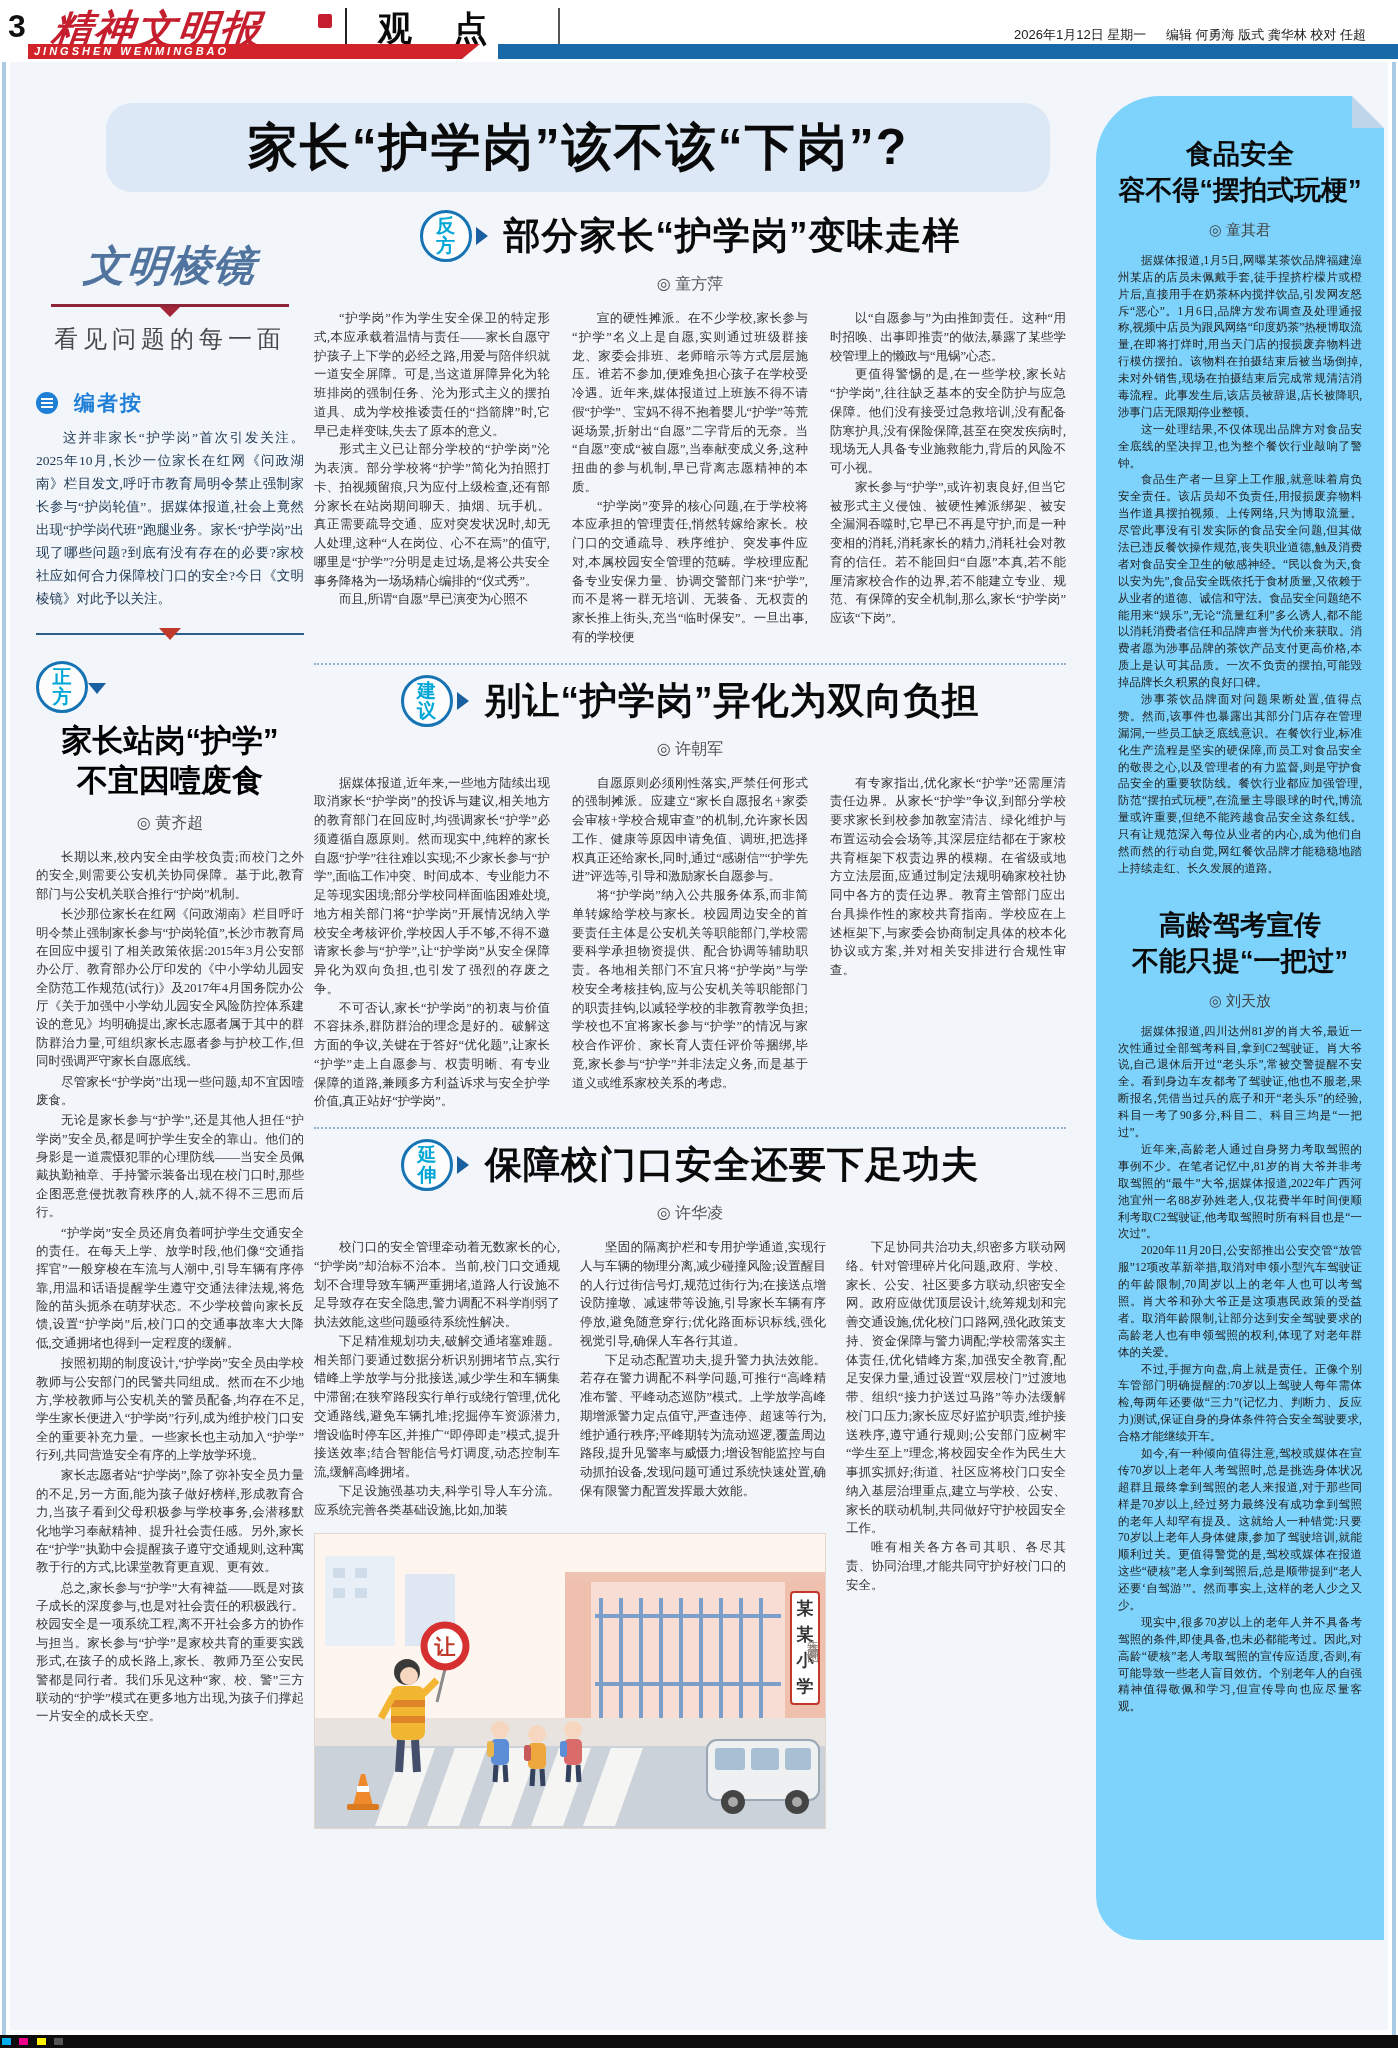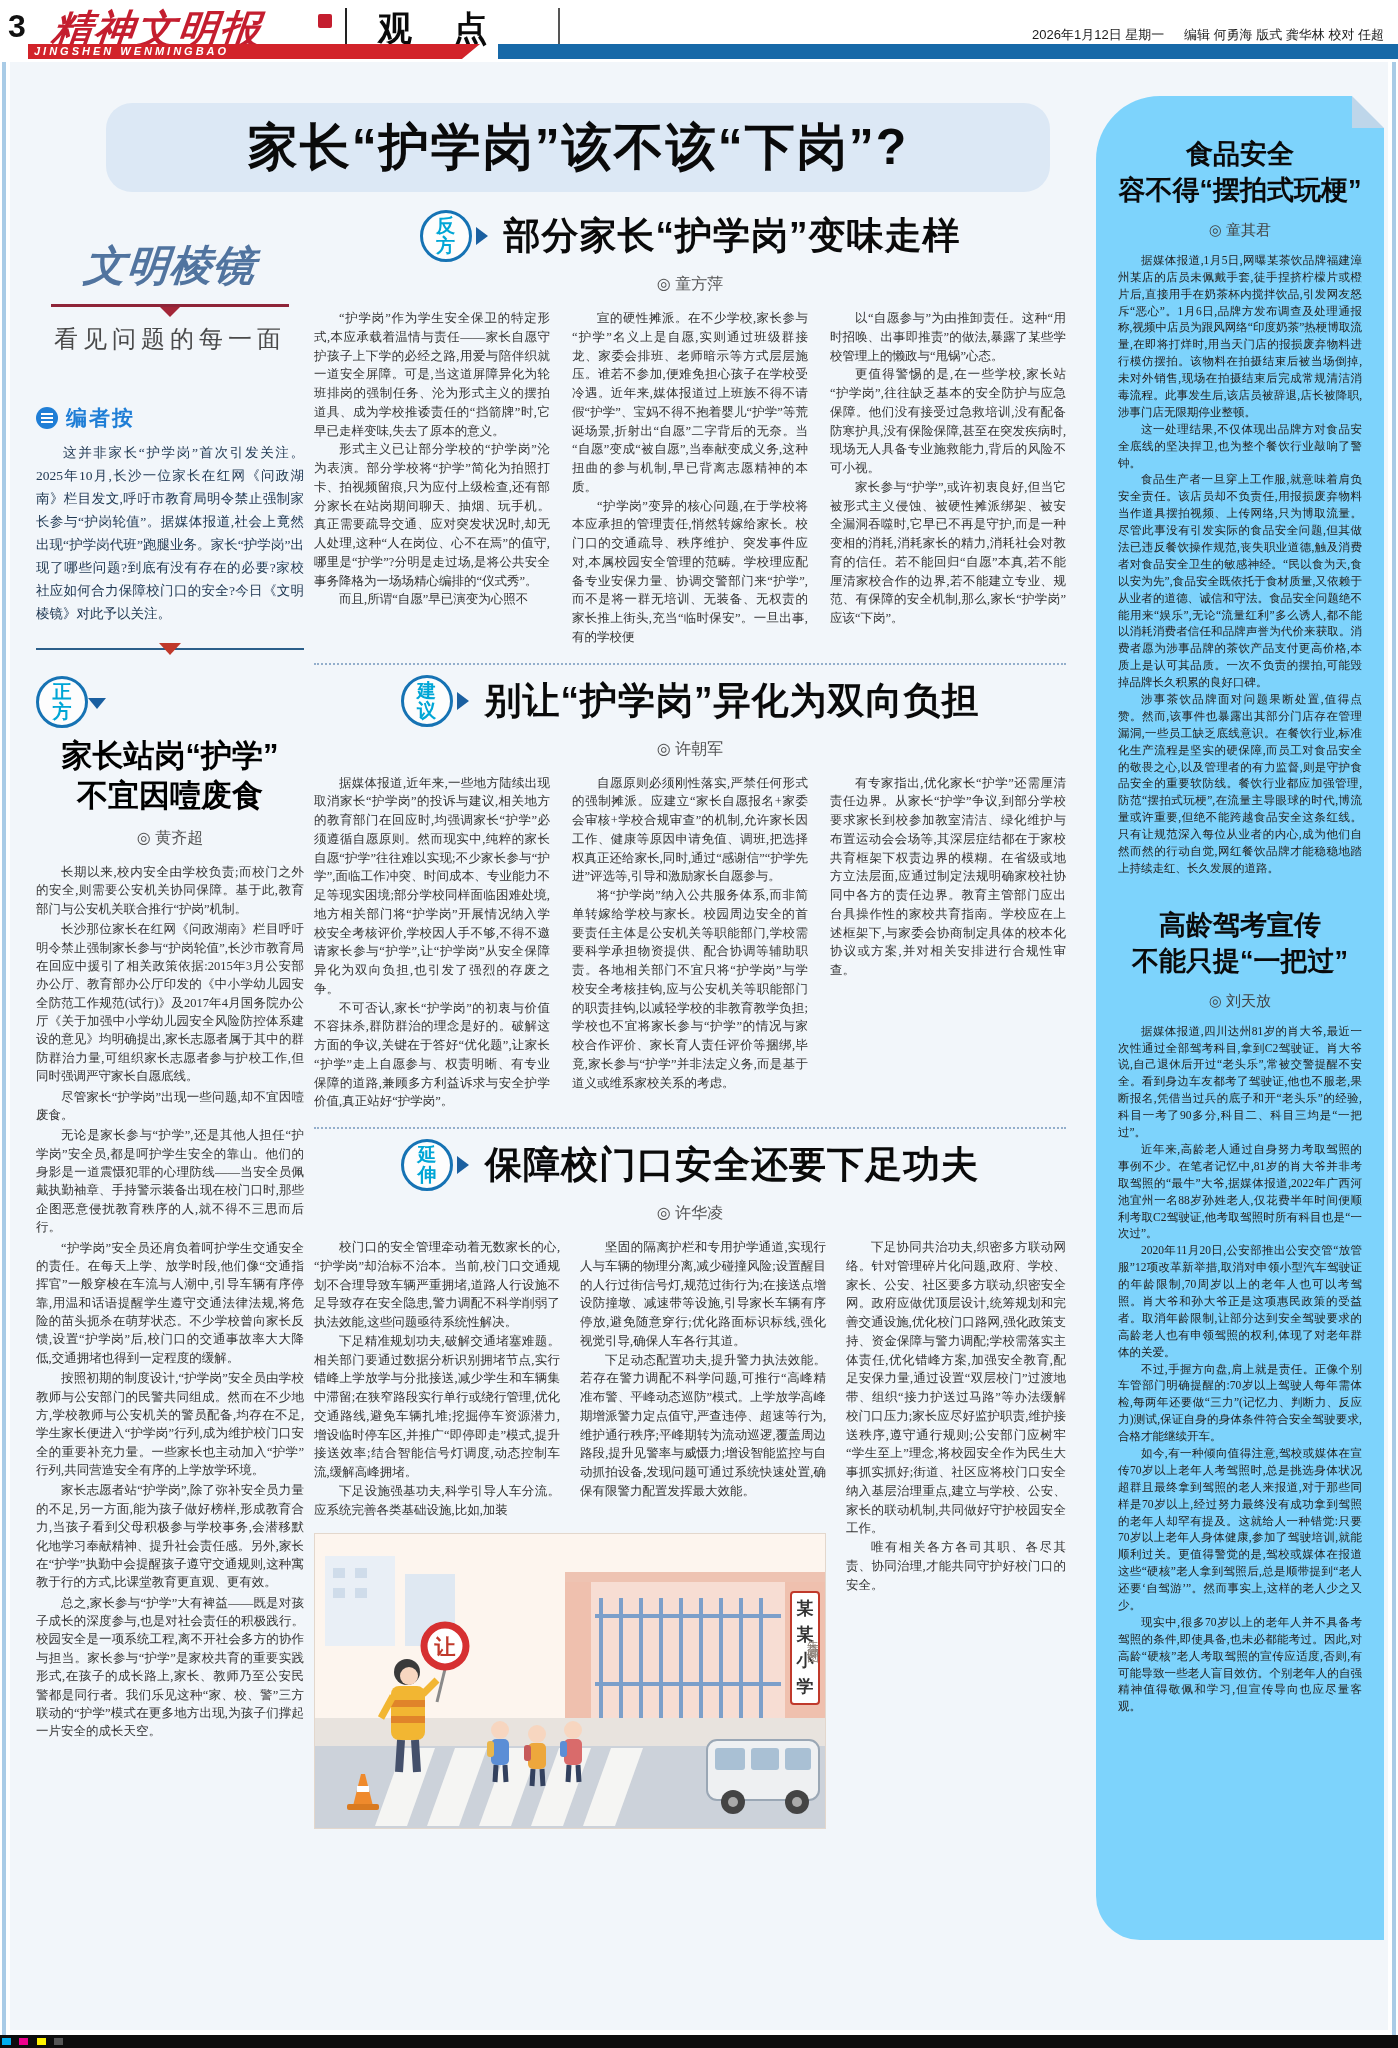--- a/index.html
+++ b/index.html
@@ -8,21 +8,21 @@
 
   
   .hdr{position:absolute;top:0;left:0;width:1398px;height:62px;background:#fff;z-index:5;}
   .page-num{position:absolute;left:8px;top:8px;font-size:32px;font-weight:700;color:#111;}
   .masthead{position:absolute;left:52px;top:2px;font-size:40px;font-weight:900;font-style:italic;
             color:#c41e2f;letter-spacing:2px;transform:skewX(-6deg);white-space:nowrap;}
   .seal{position:absolute;left:318px;top:14px;width:14px;height:14px;background:#c41e2f;border-radius:2px;}
   .hdr-div1{position:absolute;left:345px;top:8px;width:2px;height:40px;background:#222;}
   .hdr-div2{position:absolute;left:558px;top:8px;width:2px;height:40px;background:#555;}
   .section-title{position:absolute;left:378px;top:6px;font-size:34px;font-weight:900;color:#0a0a0a;letter-spacing:16px;}
-  .hdr-right{position:absolute;right:14px;top:26px;font-size:13px;color:#1a1a1a;white-space:nowrap;}
+  .hdr-right{position:absolute;right:32px;top:26px;font-size:13px;color:#1a1a1a;white-space:nowrap;}
   .hdr-right span{margin-left:16px;}
   .stripe-red{position:absolute;left:28px;top:44px;width:452px;height:15px;background:#d2232a;
               clip-path:polygon(0 0,100% 0,96% 100%,0 100%);z-index:6;}
   .stripe-red .pinyin{font-size:11px;font-weight:700;font-style:italic;color:#fff;letter-spacing:3px;
               display:block;padding:1px 0 0 6px;}
   .stripe-blue{position:absolute;left:498px;top:44px;width:900px;height:15px;background:#1769a8;z-index:6;}
 
   
   .content-bg{position:absolute;left:10px;top:62px;width:1378px;height:1968px;background:#f2f6fa;}
   .edge{position:absolute;top:62px;width:4px;height:1974px;background:#a9cbe6;}
@@ -37,21 +37,21 @@
 
   
   .left-col{position:absolute;left:36px;top:212px;width:268px;height:1798px;overflow:hidden;}
   .lens-logo{text-align:center;font-size:42px;font-weight:900;font-style:italic;color:#51749f;
              letter-spacing:1px;transform:skewX(-5deg);margin-top:26px;}
   .lens-rule{position:relative;margin:10px auto 0;width:238px;height:3px;background:#8e2438;}
   .lens-rule::after{content:'';position:absolute;left:50%;top:3px;transform:translateX(-50%);
              border-left:10px solid transparent;border-right:10px solid transparent;border-top:10px solid #a32638;}
   .lens-tagline{text-align:center;margin-top:16px;font-size:24px;color:#4a4a4a;letter-spacing:5px;
              font-family:"Liberation Serif","DejaVu Serif",serif;}
-  .note-head{display:flex;align-items:center;gap:8px;margin-top:49px;}
+  .note-head{display:flex;align-items:center;gap:16px;margin-top:34px;}
   .note-icon{position:relative;width:22px;height:22px;border-radius:50%;background:#1f7ed6;flex:0 0 22px;}
   .note-icon::after{content:'';position:absolute;left:5px;top:6px;width:12px;height:2px;background:#fff;
              box-shadow:0 4px 0 #fff,0 8px 0 #fff;}
   .note-label{font-size:21px;font-weight:900;color:#1f7ed6;letter-spacing:2px;}
   .note-body{margin-top:10px;font-size:13.5px;line-height:1.7;color:#1c3550;text-align:justify;
              font-family:"Liberation Serif","DejaVu Serif",serif;}
   .note-body p{margin:0 0 2px;text-indent:2em;}
   .lens-divider{position:relative;margin:22px 0 26px;height:2px;background:#2c5f8a;}
   .lens-divider::after{content:'';position:absolute;left:50%;top:-5px;transform:translateX(-50%);
              border-left:11px solid transparent;border-right:11px solid transparent;border-top:12px solid #c0392b;

